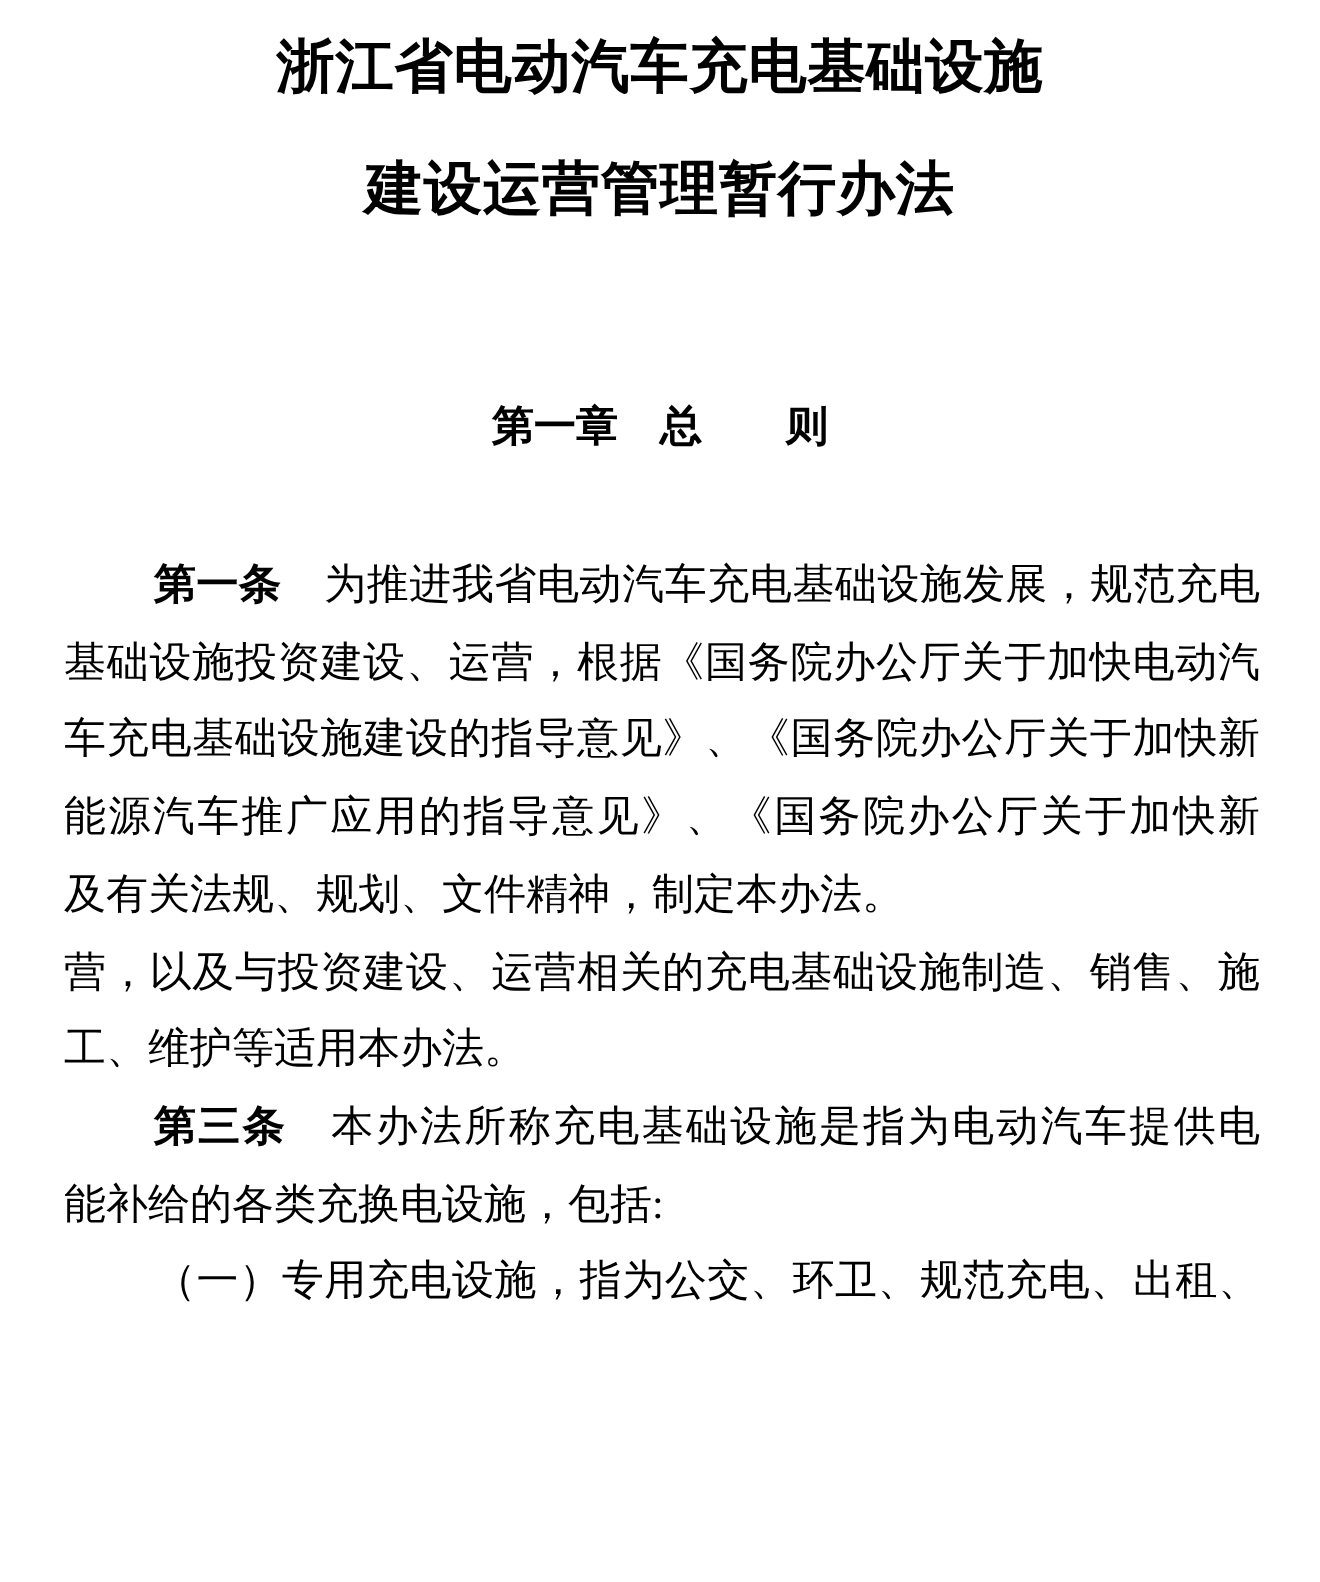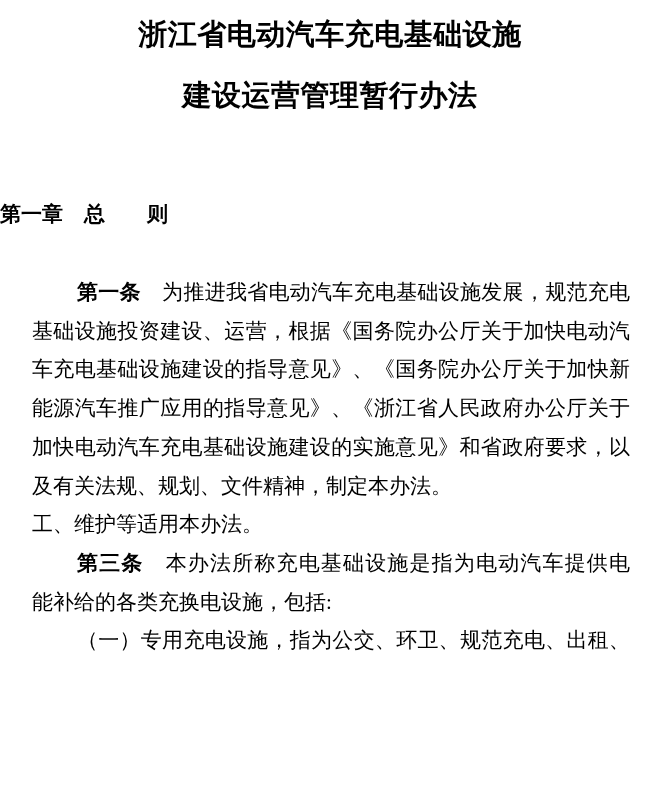--- a/index.html
+++ b/index.html
@@ -22,21 +22,21 @@
   }
   .title-line {
     font-size: 29px;
     line-height: 61px;
     font-weight: bold;
     letter-spacing: 0.5px;
     white-space: nowrap;
   }
   .chapter-heading {
     margin-top: 74px;
-    text-align: left;
+    text-align: center;
     font-size: 21px;
     line-height: 28px;
     font-weight: bold;
     font-family: "Liberation Sans", "DejaVu Sans", sans-serif;
     white-space: pre;
   }
   .doc-body {
     margin: 45px 30px 0 32px;
     font-size: 21px;
     line-height: 38.7px;
@@ -66,21 +66,21 @@
     <div class="title-line">浙江省电动汽车充电基础设施</div>
     <div class="title-line">建设运营管理暂行办法</div>
   </div>
 
   <div class="chapter-heading">第一章　总　　则</div>
 
   <div class="doc-body">
       <div class="line indent"><span class="seg bold">第一条</span><span class="seg">　为推进我省电动汽车充电基础设施发展，规范充电</span></div>
       <div class="line"><span class="seg">基础设施投资建设、运营，根据《国务院办公厅关于加快电动汽</span></div>
       <div class="line"><span class="seg">车充电基础设施建设的指导意见》、《国务院办公厅关于加快新</span></div>
-      <div class="line"><span class="seg">能源汽车推广应用的指导意见》、《浙江省人民政府办公厅关于</span></div>
-      <div class="line"><span class="seg">加快电动汽车充电基础设施建设的实施意见》和省政府要求，以</span></div>
+      <div class="line"><span class="seg">能源汽车推广应用的指导意见》、《国务院办公厅关于加快新</span></div>
       <div class="line last"><span class="seg">及有关法规、规划、文件精神，制定本办法。</span></div>
+      <div class="line"><span class="seg">营，以及与投资建设、运营相关的充电基础设施制造、销售、施</span></div>
       <div class="line last"><span class="seg">工、维护等适用本办法。</span></div>
       <div class="line indent"><span class="seg bold">第三条</span><span class="seg">　本办法所称充电基础设施是指为电动汽车提供电</span></div>
       <div class="line last"><span class="seg">能补给的各类充换电设施，包括:</span></div>
       <div class="line indent"><span class="seg">（一）专用充电设施，指为公交、环卫、规范充电、出租、</span></div>
     </div>
 </div>
 
 </body></html>

